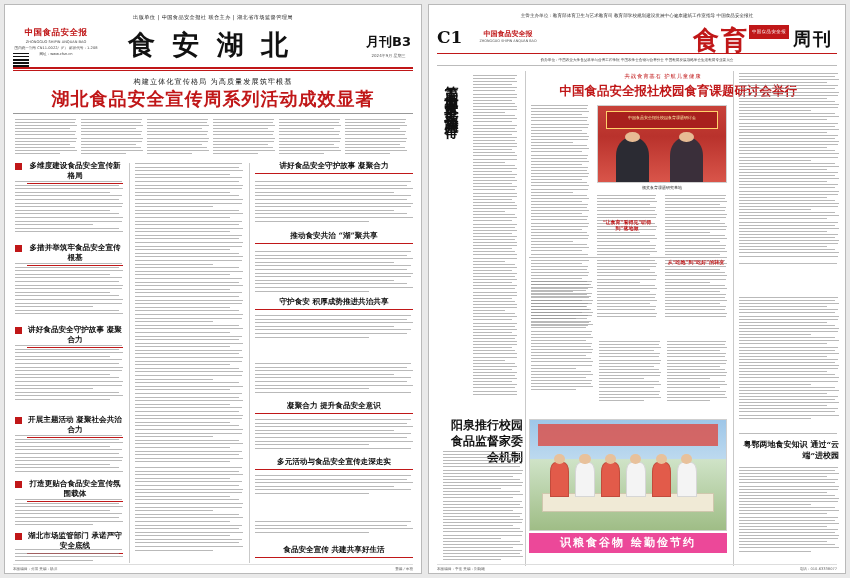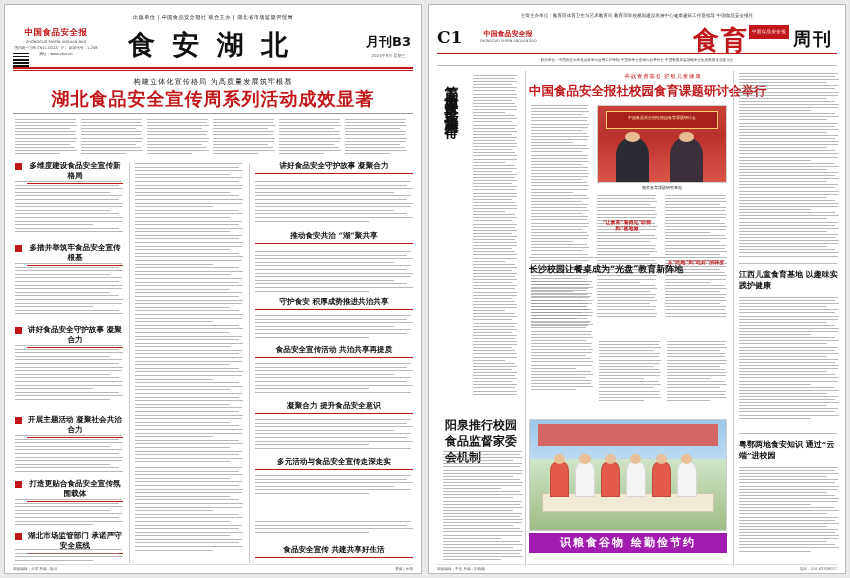--- a/index.html
+++ b/index.html
@@ -51,21 +51,21 @@
   .r-logo .t{font-size:7px;color:#c01718;font-weight:bold;text-align:center;}
   .r-logo .s{font-size:3.4px;color:#555;text-align:center;line-height:1.5;}
   .r-title{position:absolute;right:96px;top:18px;font-family:"DejaVu Serif","Liberation Serif",serif;font-weight:bold;font-size:26px;color:#c01718;letter-spacing:2px;}
   .r-title2{position:absolute;right:12px;top:22px;font-family:"DejaVu Serif","Liberation Serif",serif;font-weight:bold;font-size:18px;color:#111;letter-spacing:2px;}
   .r-redbox{position:absolute;right:56px;top:20px;width:40px;height:14px;background:#c01718;color:#fff;font-size:4.4px;text-align:center;line-height:14px;letter-spacing:.5px;}
   .r-mast-rule{position:absolute;left:8px;right:8px;top:48px;height:1px;background:#c01718;}
   .r-strip{position:absolute;left:8px;right:8px;top:51px;height:9px;font-size:3.6px;color:#444;line-height:9px;text-align:center;border-bottom:1px solid #bbb;}
 
   .vtitle{position:absolute;writing-mode:vertical-rl;text-orientation:upright;font-family:"DejaVu Serif","Liberation Serif",serif;font-weight:bold;color:#111;letter-spacing:3px;}
 
-  .center-head{position:absolute;text-align:left;font-family:"DejaVu Serif","Liberation Serif",serif;font-weight:bold;color:#c01718;}
+  .center-head{position:absolute;text-align:right;font-family:"DejaVu Serif","Liberation Serif",serif;font-weight:bold;color:#c01718;}
   .kicker{position:absolute;text-align:center;font-size:5.4px;color:#c01718;letter-spacing:.8px;}
 
   
   .photo{position:absolute;overflow:hidden;border:1px solid #cfcfcf;box-sizing:border-box;}
   .ph-award{background:linear-gradient(180deg,#c8423a 0%,#b9322c 40%,#d9554a 100%);}
   .ph-award .banner{position:absolute;top:6%;left:6%;right:6%;height:22%;background:#a8201d;border:1px solid #ffd36b;}
   .ph-award .banner .bt{color:#ffe9a8;font-size:4px;text-align:center;line-height:1.6;padding-top:3px;}
   .ph-award .person{position:absolute;bottom:0;width:26%;height:58%;border-radius:40% 40% 0 0;background:#2b2b33;}
   .ph-award .person.a{left:14%;}
   .ph-award .person.b{left:56%;background:#3a2f3a;}
@@ -73,21 +73,21 @@
   .ph-award .head.a{left:21%;bottom:52%;}
   .ph-award .head.b{left:63%;bottom:52%;}
   .ph-caption{position:absolute;font-size:4px;color:#333;text-align:center;line-height:1.5;}
 
   .ph-kids{background:linear-gradient(180deg,#9ec6e8 0%,#bcd9ef 35%,#cfe3c7 36%,#9fbd86 100%);}
   .ph-kids .tent{position:absolute;top:4%;left:4%;right:4%;height:20%;background:#d9534f;opacity:.85;}
   .ph-kids .table{position:absolute;left:6%;right:6%;bottom:16%;height:16%;background:#f0ead6;border:1px solid #cfc7ad;}
   .ph-kids .kid{position:absolute;bottom:30%;width:9%;height:30%;border-radius:28% 28% 0 0;background:#f4f4f4;border:1px solid #d6d6d6;}
   .ph-kids .kid i{position:absolute;top:-28%;left:18%;width:64%;height:32%;border-radius:50%;background:#e8c19b;display:block;}
   .ph-kids .red{background:#e25b4a;border-color:#c24b3c;}
-  .banner-red{position:absolute;background:#a21caf;color:#fff;text-align:center;font-weight:bold;font-family:"DejaVu Serif","Liberation Serif",serif;}
+  .banner-red{position:absolute;background:#ec4899;color:#fff;text-align:center;font-weight:bold;font-family:"DejaVu Serif","Liberation Serif",serif;}
 
   .footer{position:absolute;bottom:2px;left:8px;right:8px;font-size:3.6px;color:#666;display:flex;justify-content:space-between;border-top:1px solid #ddd;padding-top:2px;}
 </style>
 </head>
 <body>
 
 <div class="spread">
 
   <div class="page page-left">
 
@@ -470,23 +470,20 @@
     <div class="lines" style="left:250px;top:310px;width:158px;height:26px;">
       <i class="s2"></i>
         <i class="s1"></i>
         <i class="s5"></i>
         <i class="s3"></i>
         <i class="s2"></i>
         <i class="s1"></i>
         <i class="s4"></i>
     </div>
 
-    <div class="subhead" style="left:250px;top:340px;width:158px;font-size:7.6px;">
-      <span>食品安全宣传活动  共治共享再提质</span><span class="bar"></span>
-    </div>
     <div class="lines" style="left:250px;top:358px;width:158px;height:34px;">
       <i class="s2"></i>
         <i class="s1"></i>
         <i class="s5"></i>
         <i class="s3"></i>
         <i class="s2"></i>
         <i class="s1"></i>
         <i class="s5"></i>
         <i class="s4"></i>
         <i class="s2"></i>
@@ -841,21 +838,20 @@
         <i class="s1"></i>
         <i class="s5"></i>
         <i class="s2"></i>
     </div>
 
     <div class="subhead" style="left:236px;top:254px;width:62px;font-size:5px;color:#c01718;">
       <span>从“吃饱”到“吃好”的转变</span>
     </div>
 
     <div class="hrule" style="left:100px;right:118px;top:252px;background:#bbb;"></div>
-    <div class="center-head" style="left:100px;top:258px;width:198px;font-size:9px;color:#111;">长沙校园让餐桌成为“光盘”教育新阵地</div>
     <div class="lines dense" style="left:102px;top:276px;width:62px;height:130px;">
       <i class="s2"></i>
         <i class="s1"></i>
         <i class="s5"></i>
         <i class="s3"></i>
         <i class="s2"></i>
         <i class="s1"></i>
         <i class="s5"></i>
         <i class="s2"></i>
         <i class="s3"></i>
@@ -1055,21 +1051,20 @@
         <i class="s1"></i>
         <i class="s5"></i>
         <i class="s2"></i>
         <i class="s3"></i>
         <i class="s1"></i>
         <i class="s5"></i>
         <i class="s2"></i>
     </div>
 
     <div class="hrule" style="left:310px;right:8px;top:258px;background:#bbb;"></div>
-    <div class="center-head" style="left:310px;top:264px;width:100px;font-size:8px;color:#111;line-height:1.35;">江西儿童食育基地  以趣味实践护健康</div>
     <div class="lines dense" style="left:310px;top:292px;width:100px;height:130px;">
       <i class="s2"></i>
         <i class="s1"></i>
         <i class="s5"></i>
         <i class="s3"></i>
         <i class="s2"></i>
         <i class="s1"></i>
         <i class="s5"></i>
         <i class="s2"></i>
         <i class="s3"></i>

